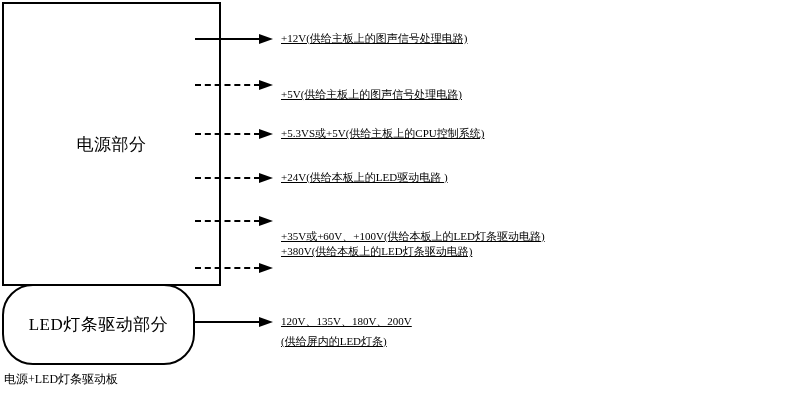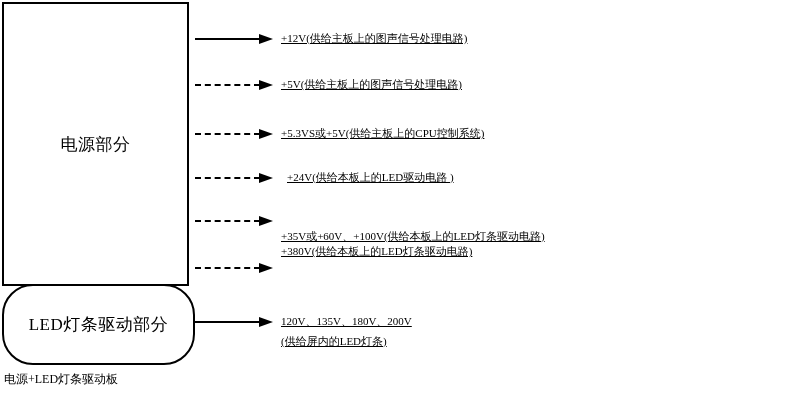--- a/index.html
+++ b/index.html
@@ -25,21 +25,21 @@
     box-sizing: border-box;
     border: 2px solid #000000;
     background: #ffffff;
     display: flex;
     align-items: center;
     justify-content: center;
   }
   #box-power {
     left: 2px;
     top: 2px;
-    width: 187px;
+    width: 219px;
     height: 284px;
   }
   #box-led {
     left: 2px;
     top: 284px;
     width: 193px;
     height: 81px;
     border-radius: 31px;
   }
   .box-label {
@@ -138,27 +138,27 @@
       </div>
       <div class="rail" style="top: 322px;">
         <div class="line" style="width: 65px;"></div>
         <div class="head" style="left: 64px;"></div>
       </div>
     </div>
   <div id="descs">
       <div class="desc" style="left: 281px; top: 28px;">
         <div>+12V(供给主板上的图声信号处理电路)</div>
       </div>
-      <div class="desc" style="left: 281px; top: 74px;">
+      <div class="desc" style="left: 281px; top: 84px;">
         <div>+5V(供给主板上的图声信号处理电路)</div>
       </div>
       <div class="desc" style="left: 281px; top: 123px;">
         <div>+5.3VS或+5V(供给主板上的CPU控制系统)</div>
       </div>
-      <div class="desc" style="left: 287px; top: 167px;">
+      <div class="desc" style="left: 281px; top: 167px;">
         <div>+24V(供给本板上的LED驱动电路 )</div>
       </div>
       <div class="desc" style="left: 281px; top: 210px; margin-top: 16px;">
         <div>+35V或+60V、+100V(供给本板上的LED灯条驱动电路)</div>
       </div>
       <div class="desc" style="left: 281px; top: 241px;">
         <div>+380V(供给本板上的LED灯条驱动电路)</div>
       </div>
       <div class="desc" style="left: 281px; top: 311px;">
         <div>120V、135V、180V、200V</div>

